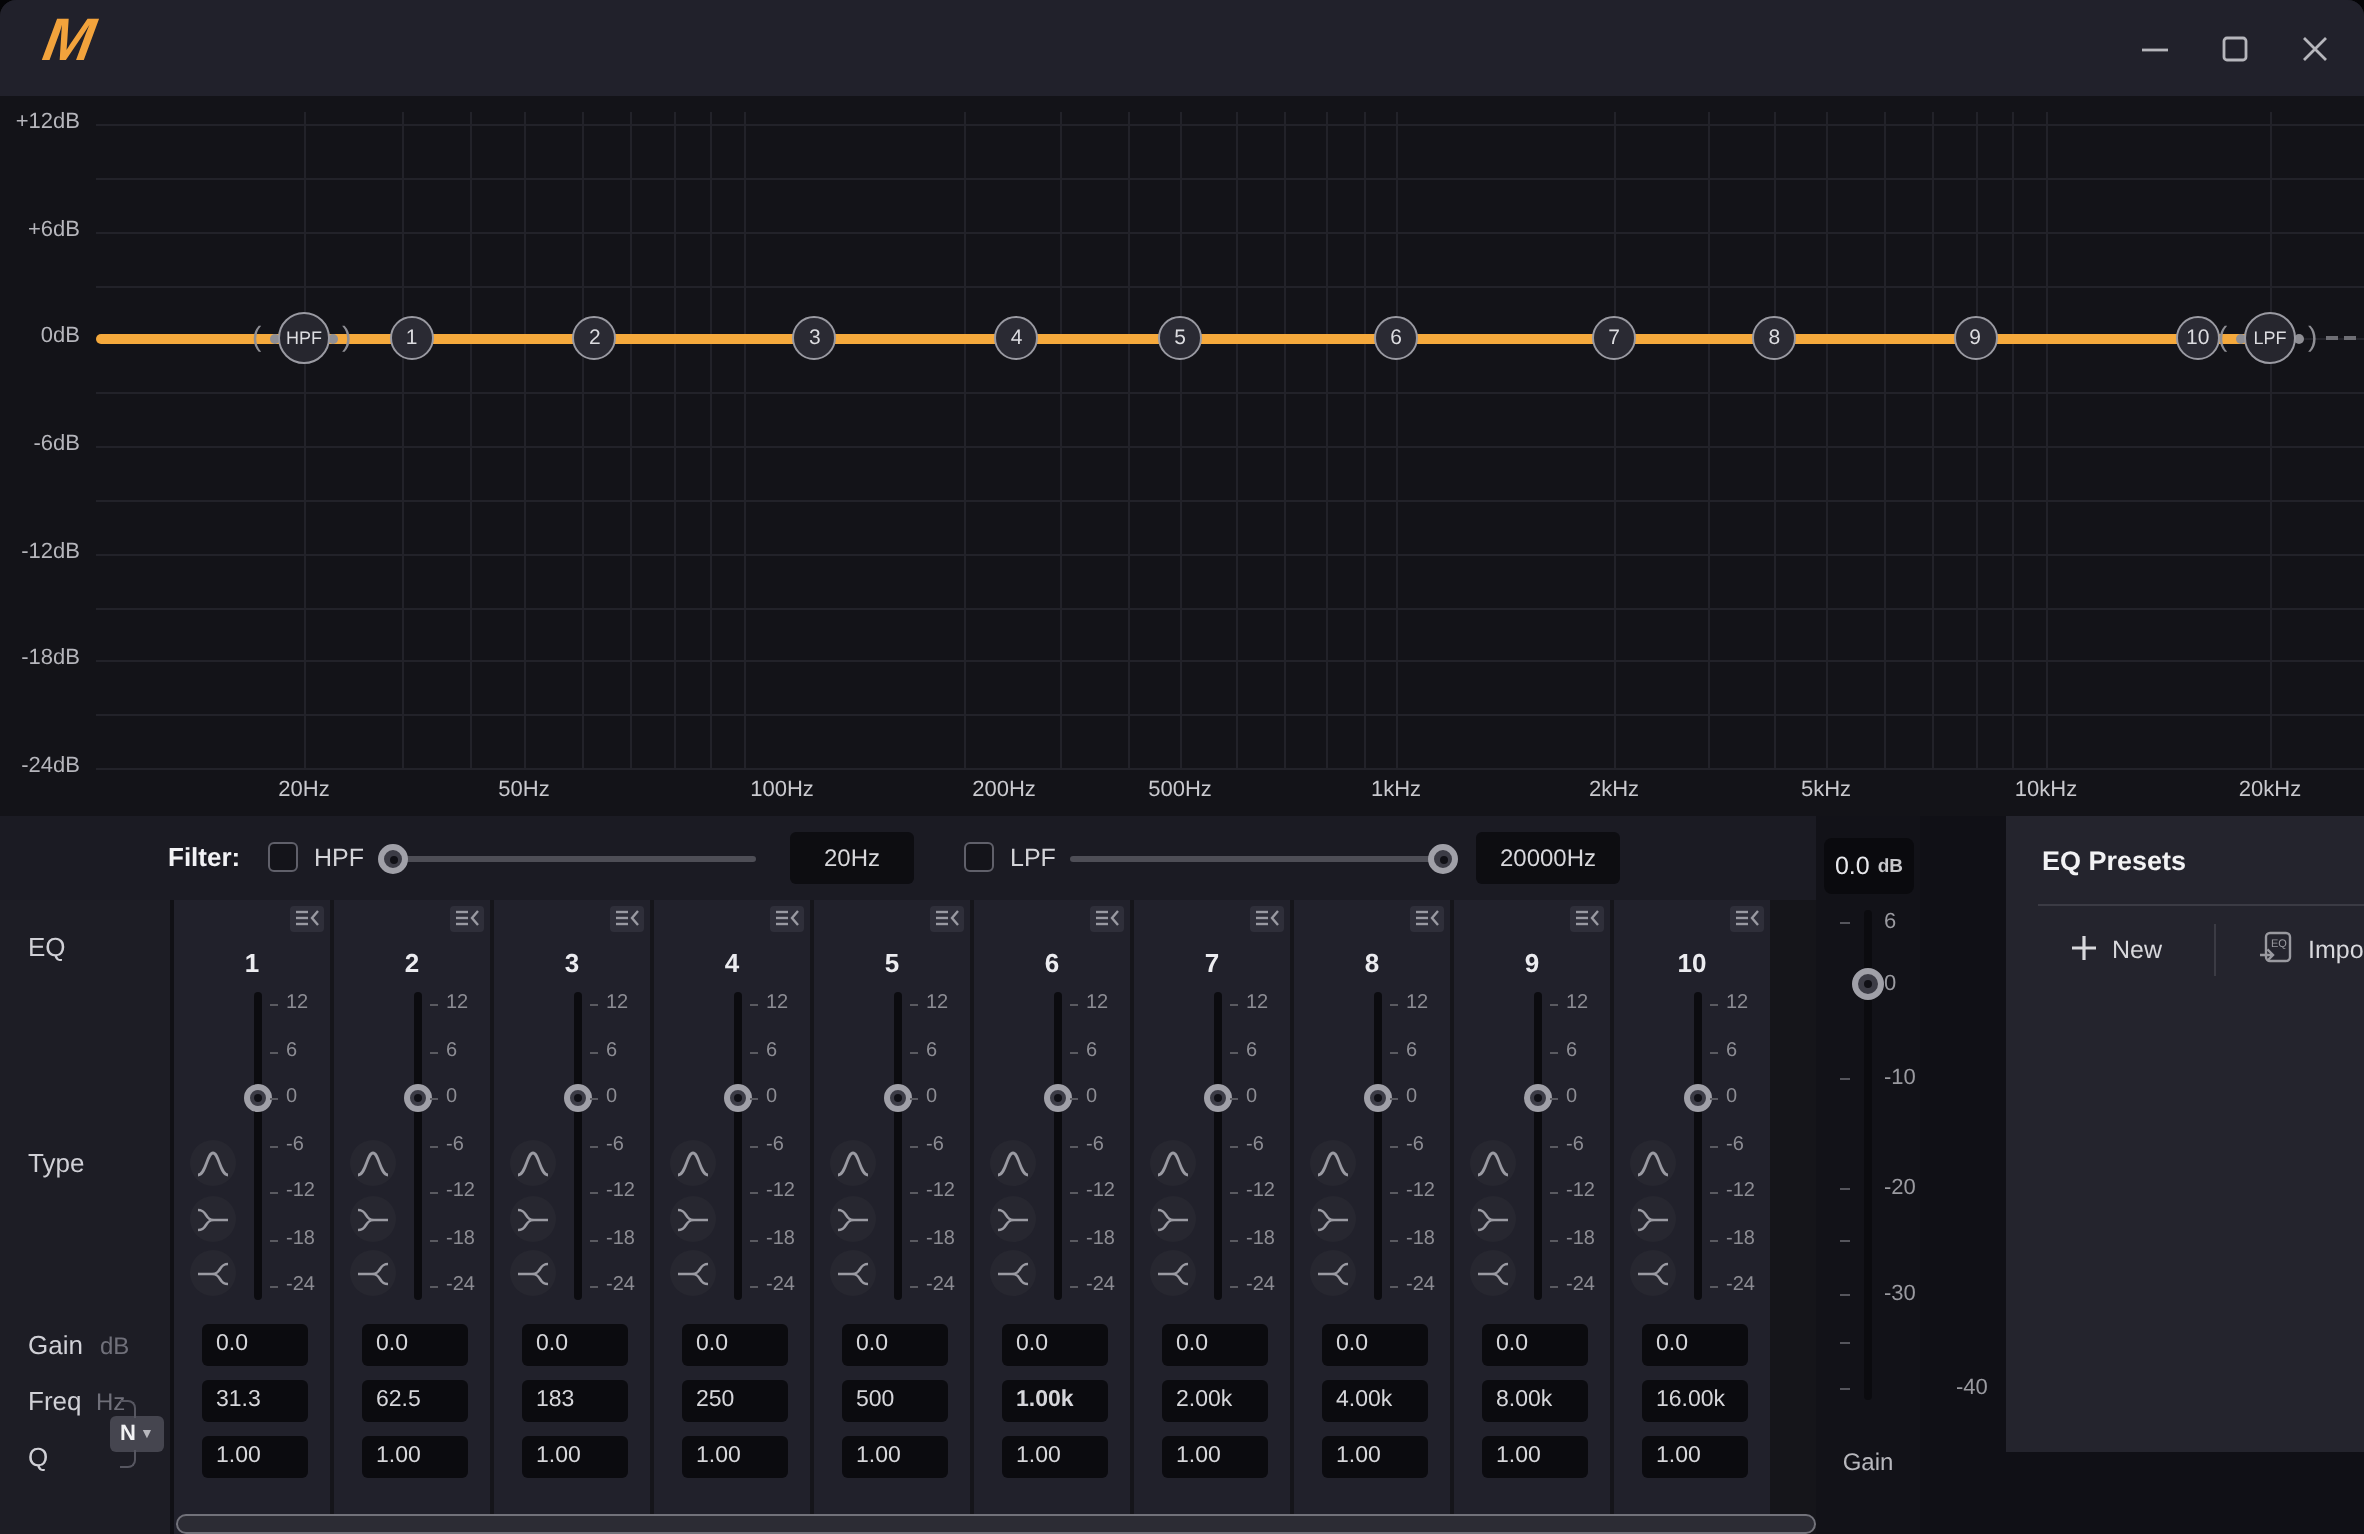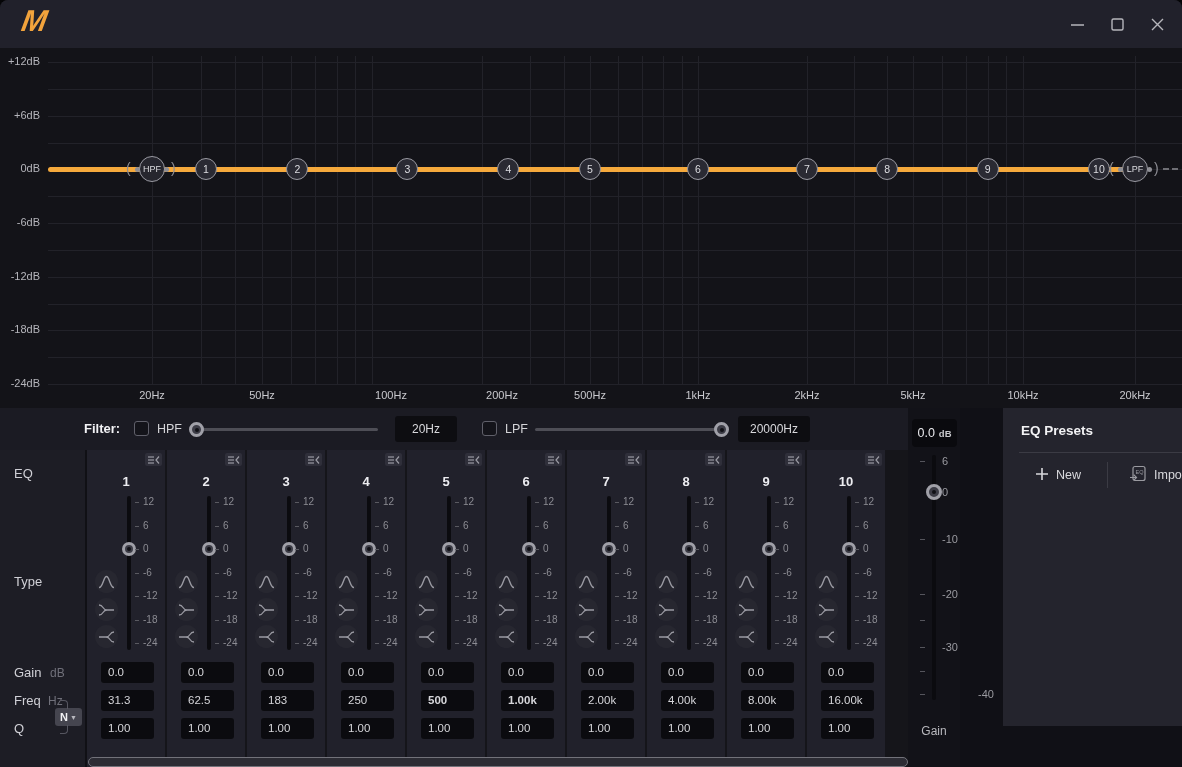--- a/index.html
+++ b/index.html
@@ -454,21 +454,21 @@
             <svg width="17" height="14" viewBox="0 0 17 14" fill="none" stroke="#9a9aa2" stroke-width="1.3">
               <path d="M1 2 C6 2 4 7 9 7 L16 7 M1 12 C6 12 4 7 9 7"></path>
             </svg>
           </div>
           <div class="ticon" style="top: 175px;">
             <svg width="17" height="14" viewBox="0 0 17 14" fill="none" stroke="#9a9aa2" stroke-width="1.3">
               <path d="M1 7 L8 7 C13 7 11 2 16 2 M8 7 C13 7 11 12 16 12"></path>
             </svg>
           </div>
           <div class="binput" style="top: 212px;">0.0</div>
-          <div class="binput" style="top: 240px; font-weight: bold;">500</div>
+          <div class="binput" style="top: 240px;">500</div>
           <div class="binput" style="top: 268px;">1.00</div>
         </div>
         <div class="band" style="left: 400px;">
           <div class="bhdr">
             <div><svg width="12" height="10" viewBox="0 0 12 10" fill="none" stroke="#9a9aa2" stroke-width="1.2">
                 <line x1="0" y1="2" x2="6" y2="2"></line>
                 <line x1="0" y1="5" x2="6" y2="5"></line>
                 <line x1="0" y1="8" x2="6" y2="8"></line>
                 <path d="M11 1.5 L8 5 L11 8.5"></path>
               </svg></div>

